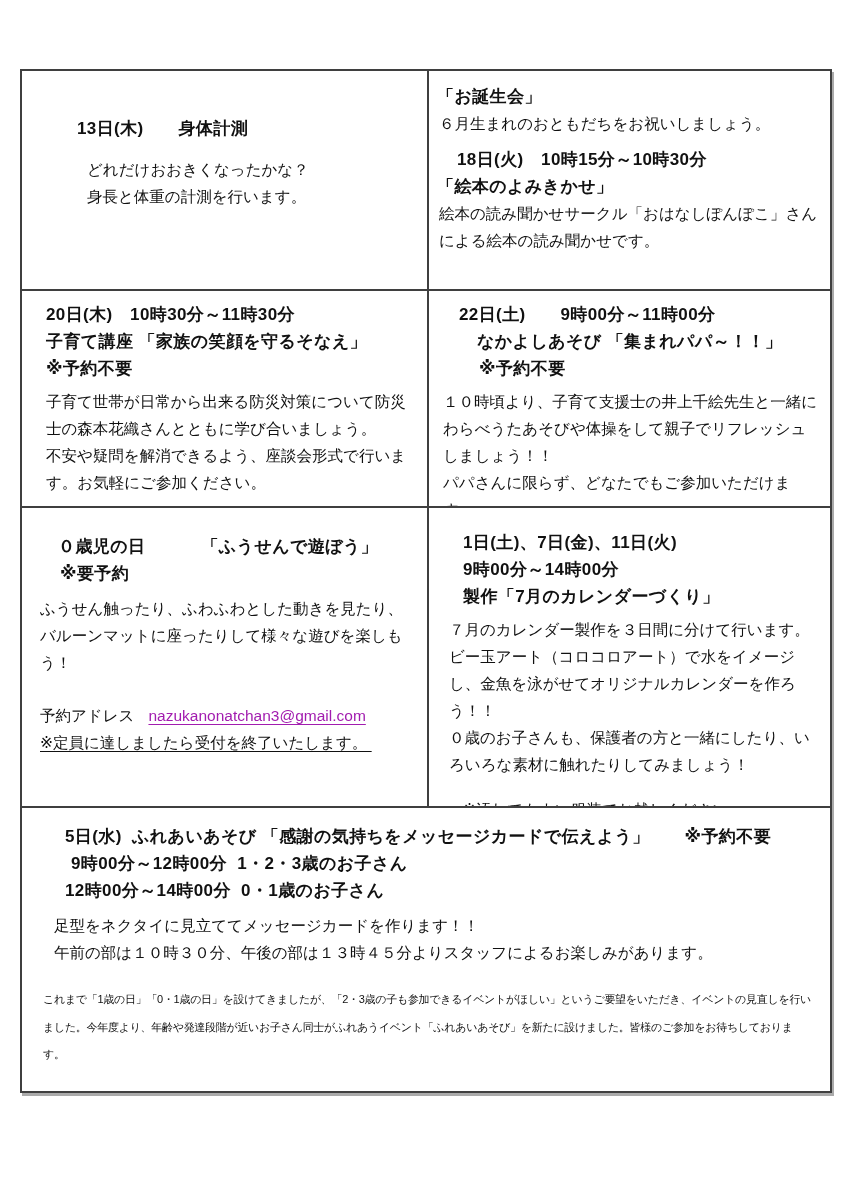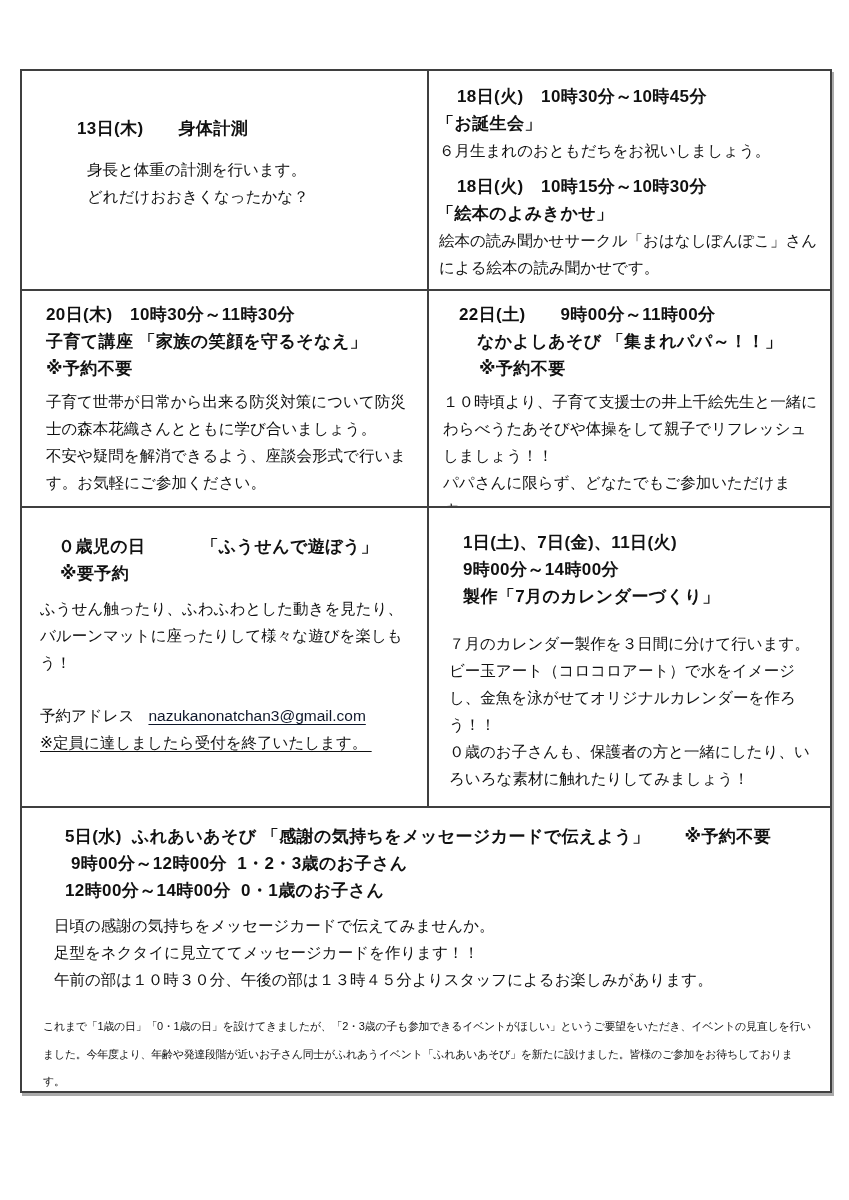--- a/index.html
+++ b/index.html
@@ -21,21 +21,21 @@
     gap:2px;
     background:#3f3f3f;
     border:2px solid #3f3f3f;
     box-shadow:2px 3px 0 0 #aaaaaa;
   }
   .cell{background:#ffffff;box-sizing:border-box;overflow:hidden;}
 
   .h{font-weight:800;font-size:17px;line-height:27px;letter-spacing:0.4px;white-space:pre-wrap;}
   .t{font-size:15.5px;line-height:27px;white-space:pre-wrap;}
   .ul{text-decoration:underline;text-underline-offset:3px;}
-  .link{color:#0f172a;text-decoration:underline;text-underline-offset:3px;}
+  .link{color:#a21caf;text-decoration:underline;text-underline-offset:3px;}
 
   
   .cA{padding:44px 18px 0 55px;}
   .cA .body{margin-top:14px;margin-left:10px;}
 
   
   .cB{padding:12px 12px 0 8px;}
   .cB .time{padding-left:20px;}
   .cB .t{padding-left:2px;}
   .cB .blk2{margin-top:9px;}
@@ -56,21 +56,21 @@
   .cE .dayline .dl{padding-left:18px;}
   .cE .dayline .dl-title{margin-left:56px;}
   .cE .badge{padding-left:20px;}
   .cE .body{margin-top:8px;}
   .cE .reserve{margin-top:26px;}
   .cE .reserve .mail{margin-left:14px;}
 
   
   .cF{padding:21px 12px 0 20px;}
   .cF .h{padding-left:14px;}
-  .cF .body{margin-top:20px;}
+  .cF .body{margin-top:6px;}
   .cF .note{margin-top:18px;padding-left:14px;}
 
   
   .cG{grid-column:1 / 3;padding:15px 16px 0 32px;}
   .cG .h1{margin-left:11px;}
   .cG .slot1{margin-left:17px;}
   .cG .slot2{margin-left:11px;}
   .cG .body{margin-top:8px;}
   .cG .endnote{
     margin-top:20px;margin-left:-11px;
@@ -79,28 +79,27 @@
 </style>
 </head>
 <body>
 
 <div class="sheet">
   <div class="etable">
 
     <div class="cell cA">
       <div class="h">13日(木)　　身体計測</div>
       <div class="body">
+        <div class="t">どれだけおおきくなったかな？</div>
         <div class="t">身長と体重の計測を行います。</div>
-        <div class="t">どれだけおおきくなったかな？</div>
       </div>
     </div>
 
     <div class="cell cB">
       <div class="blk1">
-        <div class="h time">18日(火)　10時30分～10時45分</div>
         <div class="h">「お誕生会」</div>
         <div class="t">６月生まれのおともだちをお祝いしましょう。</div>
       </div>
       <div class="blk2">
         <div class="h time">18日(火)　10時15分～10時30分</div>
         <div class="h">「絵本のよみきかせ」</div>
         <div class="t">絵本の読み聞かせサークル「おはなしぽんぽこ」さんによる絵本の読み聞かせです。</div>
       </div>
     </div>
 
@@ -144,21 +143,20 @@
         <div class="t">０歳のお子さんも、保護者の方と一緒にしたり、いろいろな素材に触れたりしてみましょう！</div>
       </div>
       <div class="t ul note">※汚れてもよい服装でお越しください。 </div>
     </div>
 
     <div class="cell cG">
       <div class="h h1">5日(水)  ふれあいあそび 「感謝の気持ちをメッセージカードで伝えよう」　　※予約不要</div>
       <div class="h slot1">9時00分～12時00分  1・2・3歳のお子さん</div>
       <div class="h slot2">12時00分～14時00分  0・1歳のお子さん</div>
       <div class="body">
-        <div class="t">日頃の感謝の気持ちをメッセージカードで伝えてみませんか。</div>
         <div class="t">足型をネクタイに見立ててメッセージカードを作ります！！</div>
         <div class="t">午前の部は１０時３０分、午後の部は１３時４５分よりスタッフによるお楽しみがあります。</div>
       </div>
       <div class="endnote">これまで「1歳の日」「0・1歳の日」を設けてきましたが、「2・3歳の子も参加できるイベントがほしい」というご要望をいただき、イベントの見直しを行いました。今年度より、年齢や発達段階が近いお子さん同士がふれあうイベント「ふれあいあそび」を新たに設けました。皆様のご参加をお待ちしております。</div>
     </div>
 
   </div>
 </div>
 
 </body></html>

